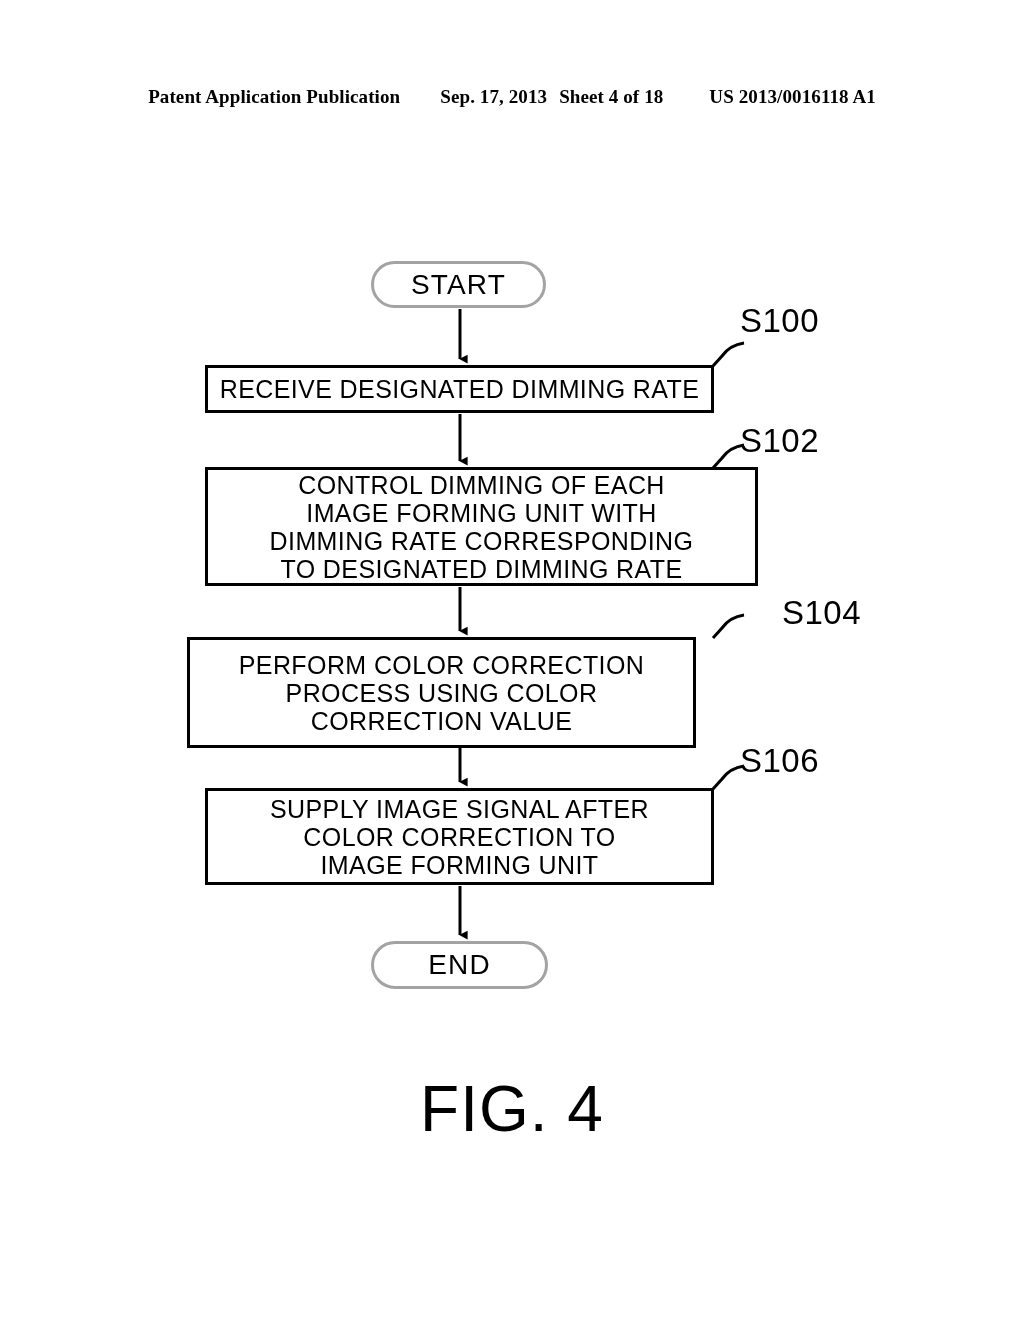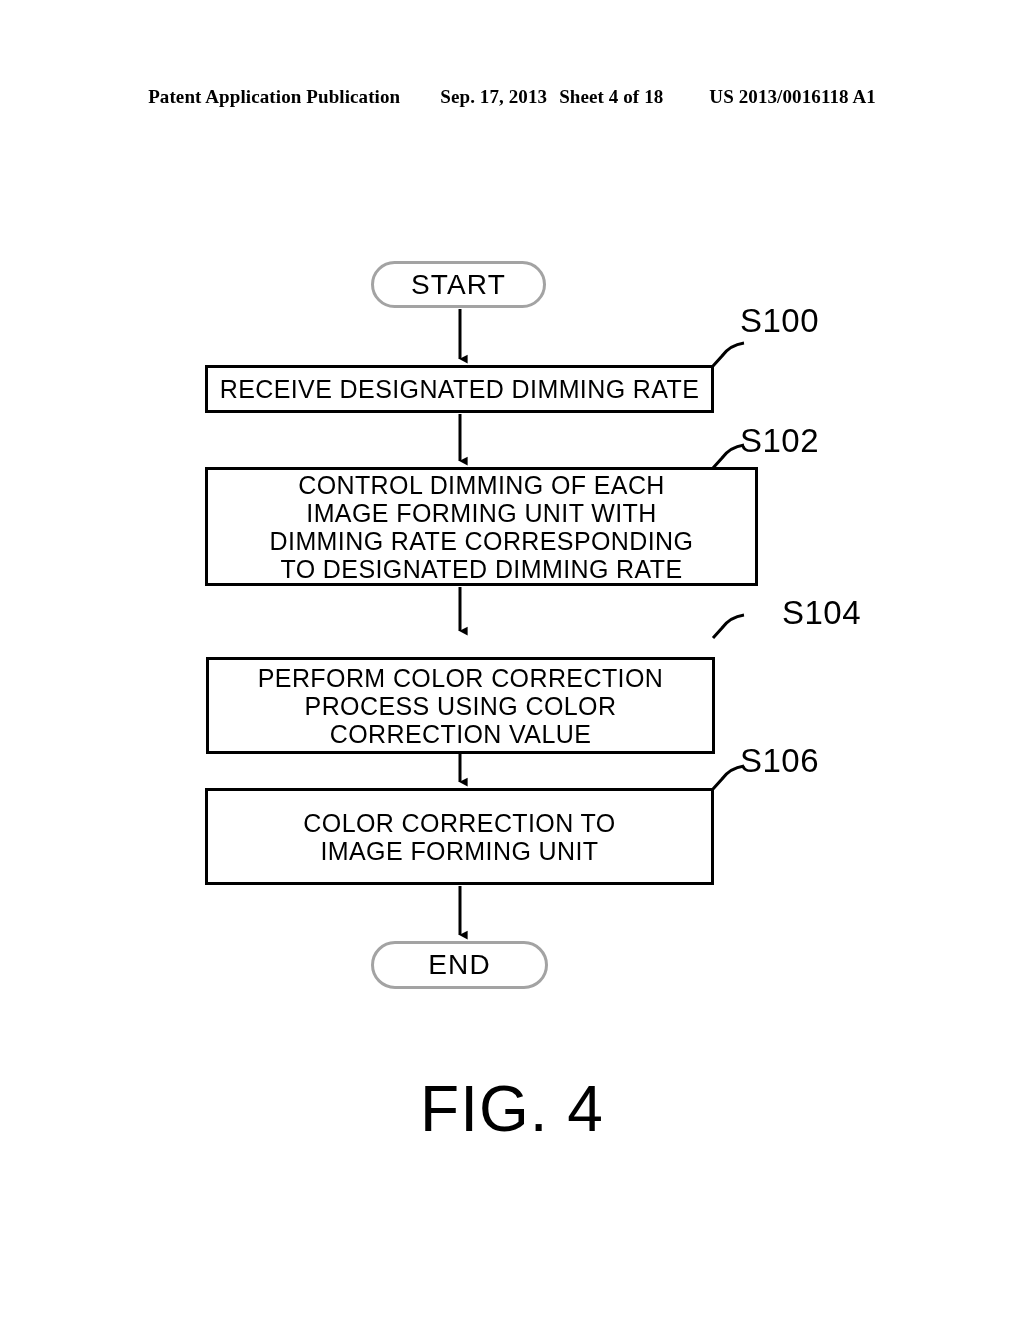--- a/index.html
+++ b/index.html
@@ -77,21 +77,21 @@
     align-items: center;
     justify-content: center;
     text-align: center;
     font-size: 25px;
     letter-spacing: 0.4px;
     line-height: 1.12;
     padding: 8px 6px;
   }
   #box-s100 { left: 205px; top: 365px; width: 509px; height: 48px; }
   #box-s102 { left: 205px; top: 467px; width: 553px; height: 119px; }
-  #box-s104 { left: 206px; top: 637px; width: 509px; height: 97px; margin-top: 20px; }
+  #box-s104 { left: 187px; top: 637px; width: 509px; height: 111px; }
   #box-s106 { left: 205px; top: 788px; width: 509px; height: 97px; }
   .box-text { display: block; }
 
   
   .step-label {
     position: absolute;
     font-size: 33px;
     letter-spacing: 0.5px;
     line-height: 1;
     white-space: nowrap;
@@ -170,20 +170,21 @@
     <div>
       <span class="box-text">PERFORM COLOR CORRECTION</span>
       <span class="box-text">PROCESS USING COLOR</span>
       <span class="box-text">CORRECTION VALUE</span>
     </div>
   </div>
   <div class="step-label" id="label-s104">S104</div>
 
   <div class="process-box" id="box-s106">
     <div>
+      <span class="box-text">SUPPLY IMAGE SIGNAL AFTER</span>
       <span class="box-text">COLOR CORRECTION TO</span>
       <span class="box-text">IMAGE FORMING UNIT</span>
     </div>
   </div>
   <div class="step-label" id="label-s106">S106</div>
 
   <div class="terminal" id="terminal-end">
     <span>END</span>
   </div>
 

